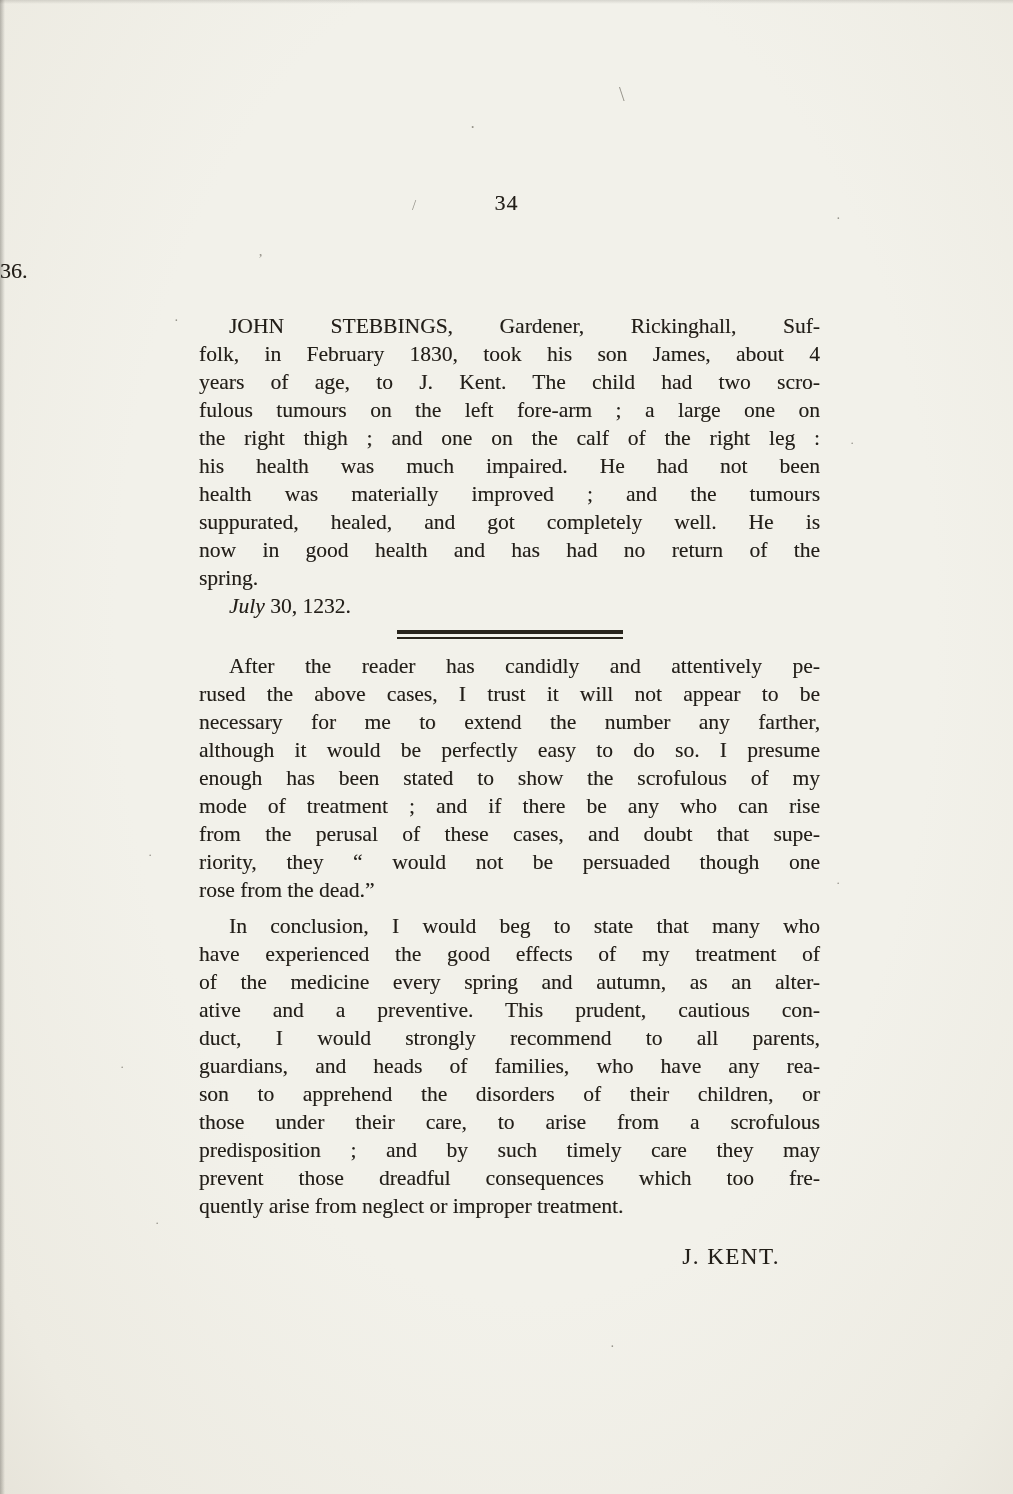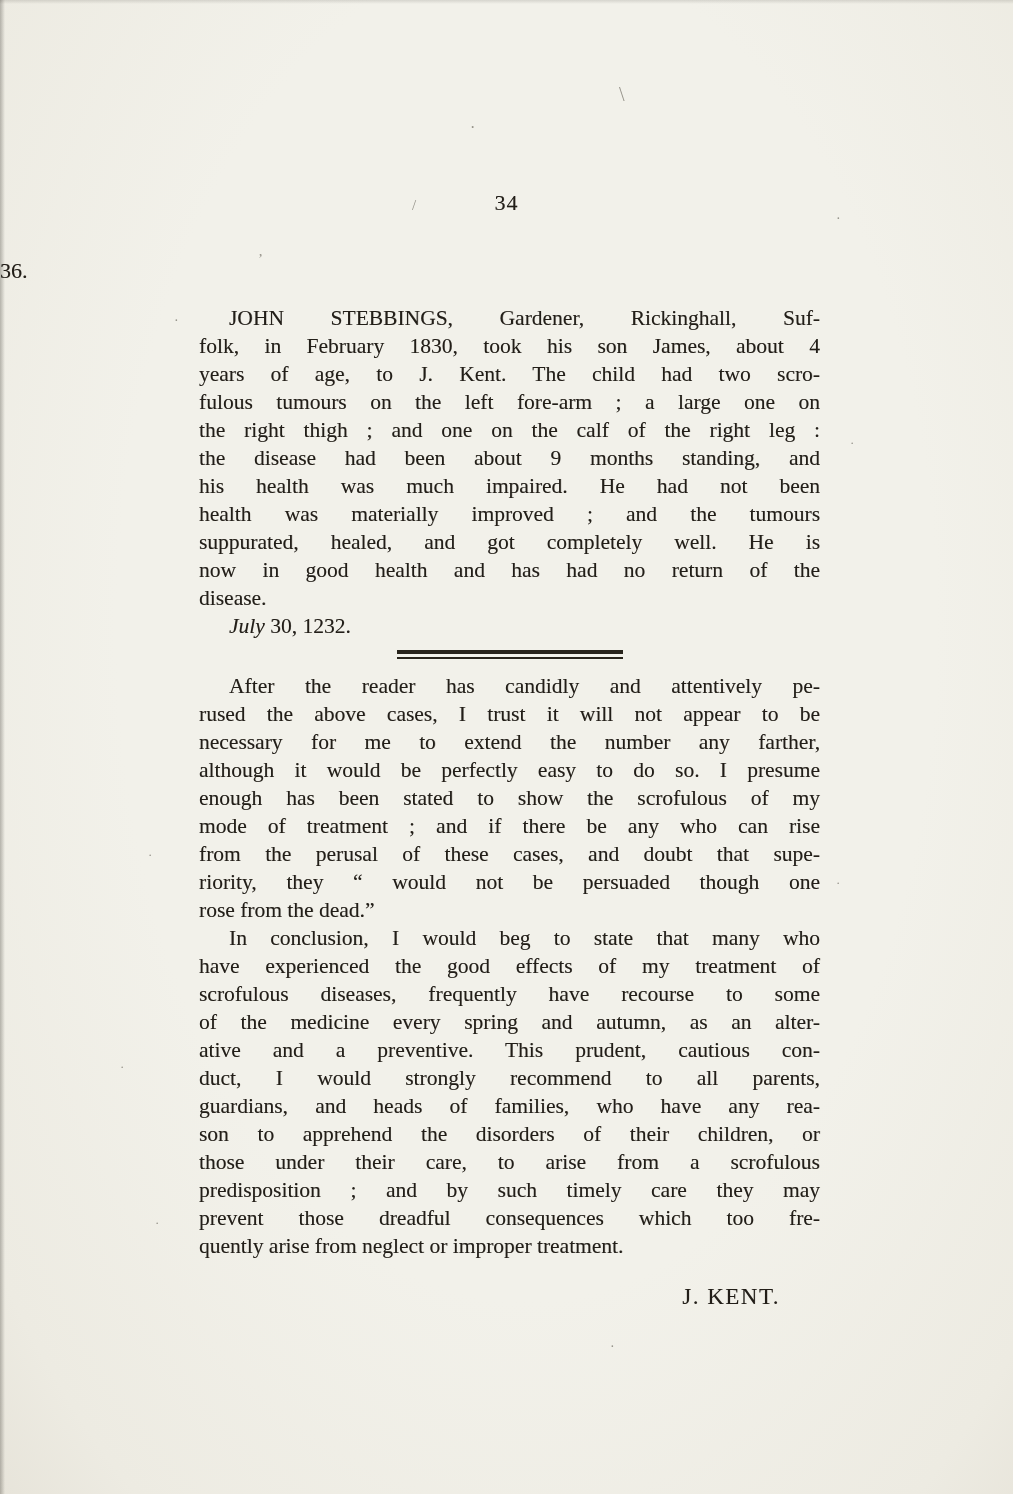--- a/index.html
+++ b/index.html
@@ -54,21 +54,21 @@
     font-size: 21.5px;
     line-height: 28px;
     text-shadow: 0.3px 0.3px 0 rgba(34,30,24,0.38);
   }
   .line {
     text-align: justify;
     text-align-last: justify;
     -moz-text-align-last: justify;
     white-space: normal;
   }
-  .line.indent { text-indent: 30px; }
+  .line.indent { text-indent: 30px; margin-top: 8px; }
   .line.last { text-align-last: left; -moz-text-align-last: left; }
   .date-line {
     text-indent: 30px;
     height: 28px;
   }
   .date-line .italic { font-style: italic; }
   .divider {
     width: 226px;
     height: 3px;
     margin: 10px auto 13px auto;
@@ -102,26 +102,25 @@
   <div class="section-number">36.</div>
 
   <div class="text-block">
 
     <div class="paragraph">
         <div class="line indent">JOHN STEBBINGS, Gardener, Rickinghall, Suf-</div>
         <div class="line">folk, in February 1830, took his son James, about 4</div>
         <div class="line">years of age, to J. Kent.  The child had two scro-</div>
         <div class="line">fulous tumours on the left fore-arm ; a large one on</div>
         <div class="line">the right thigh ; and one on the calf of the right leg :</div>
-        <div class="line">the disease had been about 9 months standing, and</div>
         <div class="line">his health was much impaired.  He had not been</div>
         <div class="line">health was materially improved ; and the tumours</div>
         <div class="line">suppurated, healed, and got completely well.  He is</div>
         <div class="line">now in good health and has had no return of the</div>
-        <div class="line last">disease.</div>
+        <div class="line last">spring.</div>
       </div>
 
     <div class="date-line"><span class="italic">July</span><span> 30, 1232.</span></div>
 
     <div class="divider"></div>
 
     <div class="paragraph">
         <div class="line indent">After the reader has candidly and attentively pe-</div>
         <div class="line">rused the above cases, I trust it will not appear to be</div>
         <div class="line">necessary for me to extend the number any farther,</div>
@@ -129,21 +128,20 @@
         <div class="line">enough has been stated to show the scrofulous of my</div>
         <div class="line">mode of treatment ; and if there be any who can rise</div>
         <div class="line">from the perusal of these cases, and doubt that supe-</div>
         <div class="line">riority, they “ would not be persuaded though one</div>
         <div class="line last">rose from the dead.”</div>
       </div>
 
     <div class="paragraph">
         <div class="line indent">In conclusion, I would beg to state that many who</div>
         <div class="line">have experienced the good effects of my treatment of</div>
-        <div class="line">scrofulous diseases, frequently have recourse to some</div>
         <div class="line">of the medicine every spring and autumn, as an alter-</div>
         <div class="line">ative and a preventive.  This prudent, cautious con-</div>
         <div class="line">duct, I would strongly recommend to all parents,</div>
         <div class="line">guardians, and heads of families, who have any rea-</div>
         <div class="line">son to apprehend the disorders of their children, or</div>
         <div class="line">those under their care, to arise from a scrofulous</div>
         <div class="line">predisposition ; and by such timely care they may</div>
         <div class="line">prevent those dreadful consequences which too fre-</div>
         <div class="line last">quently arise from neglect or improper treatment.</div>
       </div>

